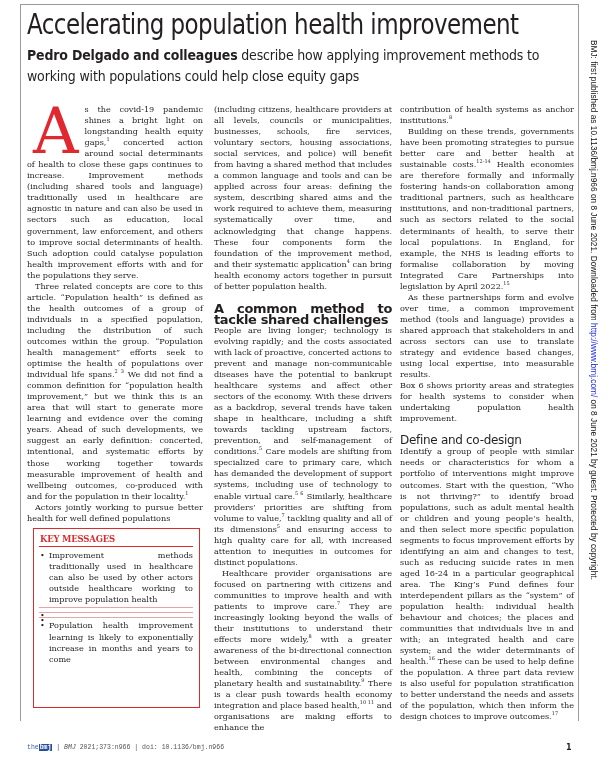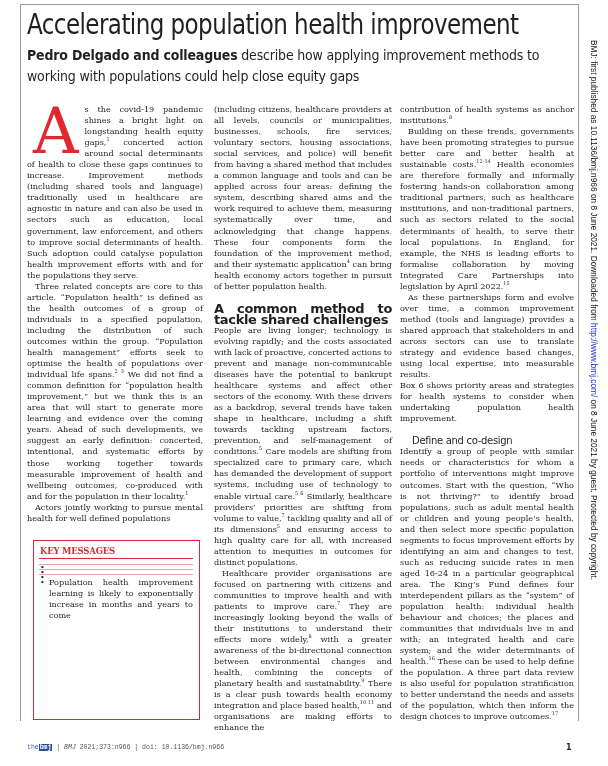--- a/index.html
+++ b/index.html
@@ -8,24 +8,24 @@
   .title { position:absolute; left:27px; top:8px; font-family:"DejaVu Sans Condensed","DejaVu Sans", sans-serif; font-size:27.5px; font-weight:normal; letter-spacing:-0.6px; color:#231f20; white-space:nowrap; margin:0; transform:scaleX(0.93); transform-origin:left top; }
   .standfirst { position:absolute; left:27px; top:45px; width:600px; font-family:"DejaVu Sans", sans-serif; font-size:14.3px; line-height:21px; color:#231f20; margin:0; transform:scaleX(0.88); transform-origin:left top; letter-spacing:-0.2px; }
   .standfirst b { font-weight:bold; }
   .col { position:absolute; top:104px; width:176px; font-size:8.1px; line-height:11.05px; text-align:justify; }
   .c1 { left:27px; }
   .c2 { left:214px; width:178px; }
   .c3 { left:400px; width:174px; }
   .col p { margin:0; text-indent:8px; }
   .col p.noindent { text-indent:0; }
   .col h3 { margin:11px 0 0 0; font-family:"DejaVu Sans", sans-serif; font-size:13px; font-weight:bold; letter-spacing:-0.35px; line-height:11px; }
-  .col h4 { margin:11px 0 0 12px; font-family:"DejaVu Sans", sans-serif; font-size:10px; font-weight:normal; letter-spacing:-0.3px; line-height:11px; }
+  .col h4 { margin:11px 0 0 0; font-family:"DejaVu Sans", sans-serif; font-size:12px; font-weight:normal; letter-spacing:-0.3px; line-height:11px; }
   sup { font-size:5px; line-height:0; vertical-align:4px; }
   .dropcap { float:left; font-family:"DejaVu Serif", serif; font-size:63px; line-height:48px; height:48px; color:#e0282e; margin:4px 6px 0 6px; font-weight:normal; }
-  .keybox { position:absolute; left:33px; top:540px; width:167px; height:180px; border:1px solid #d82c2f; padding:0 6px 0 5px; box-sizing:border-box; }
+  .keybox { position:absolute; left:33px; top:528px; width:167px; height:180px; border:1px solid #d82c2f; padding:0 6px 0 5px; box-sizing:border-box; }
   .keybox .kh { font-family:"DejaVu Serif", serif; font-weight:bold; font-size:8.5px; color:#d82c2f; letter-spacing:-0.2px; padding:5px 0 2px 1px; border-bottom:1px solid #d82c2f; margin:0 0 3px 0; }
   .keybox ul { margin:0; padding:0; list-style:none; }
   .keybox li { position:relative; padding-left:10px; font-size:8.1px; line-height:11.1px; text-align:justify; margin-bottom:2px; padding-bottom:2px; border-bottom:1px solid #e6a4a5; }
   .keybox li:last-child { border-bottom:none; }
   .keybox li .bullet { position:absolute; left:1px; top:0; }
   .footer { position:absolute; left:27px; top:744px; font-family:Liberation Mono, monospace; font-size:6.5px; color:#555; white-space:nowrap; }
   .footer .brand-the { color:#3b63a8; }
   .footer .brand-bmj { color:#fff; background:#2a4f9a; font-weight:bold; padding:0 1px; }
   .footer i { font-style:italic; }
   .pagenum { position:absolute; left:566px; top:743px; font-family:"DejaVu Sans", sans-serif; font-size:8px; font-weight:bold; color:#231f20; }
@@ -37,27 +37,27 @@
 
 <div class="frame"></div>
 
 <h1 class="title">Accelerating population health improvement</h1>
 
 <p class="standfirst"><b>Pedro Delgado and colleagues</b><span> describe how applying improvement methods to working with populations could help close equity gaps</span></p>
 
 <div class="col c1">
   <p class="noindent"><span class="dropcap">A</span><span>s the covid-19 pandemic shines a bright light on longstanding health equity gaps,</span><sup>1</sup><span> concerted action around social determinants of health to close these gaps continues to increase. Improvement methods (including shared tools and language) traditionally used in healthcare are agnostic in nature and can also be used in sectors such as education, local government, law enforcement, and others to improve social determinants of health. Such adoption could catalyse population health improvement efforts with and for the populations they serve.</span></p>
   <p><span>Three related concepts are core to this article. “Population health” is defined as the health outcomes of a group of individuals in a specified population, including the distribution of such outcomes within the group. “Population health management” efforts seek to optimise the health of populations over individual life spans.</span><sup>2 3</sup><span> We did not find a common definition for “population health improvement,” but we think this is an area that will start to generate more learning and evidence over the coming years. Ahead of such developments, we suggest an early definition: concerted, intentional, and systematic efforts by those working together towards measurable improvement of health and wellbeing outcomes, co-produced with and for the population in their locality.</span><sup>1</sup></p>
-  <p>Actors jointly working to pursue mental health for well defined populations</p>
+  <p>Actors jointly working to pursue better health for well defined populations</p>
 </div>
 
 <div class="keybox">
   <div class="kh">KEY MESSAGES</div>
   <ul>
-    <li><span class="bullet">•</span></li>
+    <li><span class="bullet">•</span><span>Improvement methods traditionally used in healthcare can also be used by other actors outside healthcare working to improve population health</span></li>
     <li><span class="bullet">•</span></li>
     <li><span class="bullet">•</span></li>
     <li><span class="bullet">•</span><span>Population health improvement learning is likely to exponentially increase in months and years to come</span></li>
   </ul>
 </div>
 
 <div class="col c2">
   <p class="noindent"><span>(including citizens, healthcare providers at all levels, councils or municipalities, businesses, schools, fire services, voluntary sectors, housing associations, social services, and police) will benefit from having a shared method that includes a common language and tools and can be applied across four areas: defining the system, describing shared aims and the work required to achieve them, measuring systematically over time, and acknowledging that change happens. These four components form the foundation of the improvement method, and their systematic application</span><sup>4</sup><span> can bring health economy actors together in pursuit of better population health.</span></p>
   <h3>A common method to tackle shared challenges</h3>
   <p class="noindent"><span>People are living longer; technology is evolving rapidly; and the costs associated with lack of proactive, concerted actions to prevent and manage non-communicable diseases have the potential to bankrupt healthcare systems and affect other sectors of the economy. With these drivers as a backdrop, several trends have taken shape in healthcare, including a shift towards tackling upstream factors, prevention, and self-management of conditions.</span><sup>5</sup><span> Care models are shifting from specialized care to primary care, which has demanded the development of support systems, including use of technology to enable virtual care.</span><sup>5 6</sup><span> Similarly, healthcare providers’ priorities are shifting from volume to value,</span><sup>7</sup><span> tackling quality and all of its dimensions</span><sup>5</sup><span> and ensuring access to high quality care for all, with increased attention to inequities in outcomes for distinct populations.</span></p>

